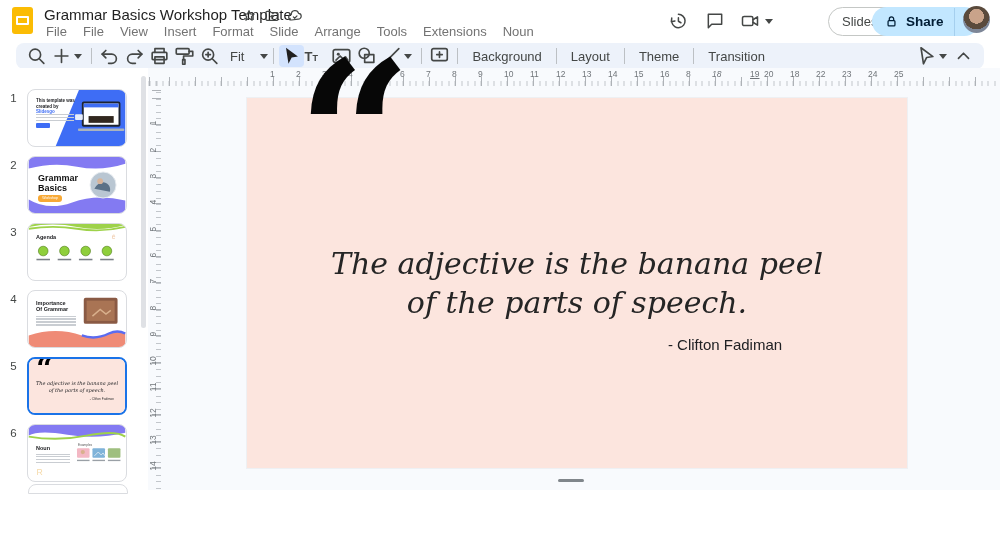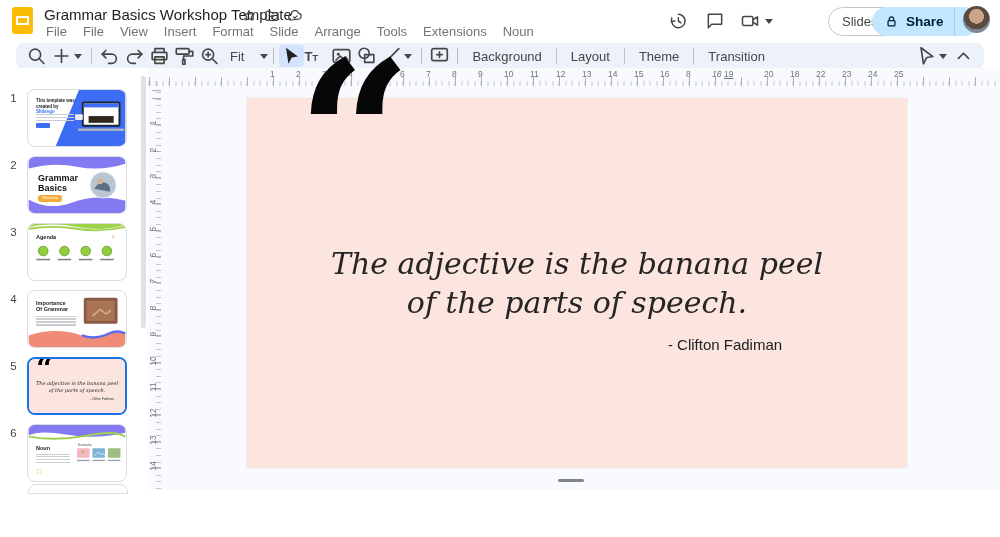--- a/index.html
+++ b/index.html
@@ -309,21 +309,21 @@
       <span class="num" style="left: 330px;">9</span>
       <span class="num" style="left: 356px;">10</span>
       <span class="num" style="left: 382px;">11</span>
       <span class="num" style="left: 408px;">12</span>
       <span class="num" style="left: 434px;">13</span>
       <span class="num" style="left: 460px;">14</span>
       <span class="num" style="left: 486px;">15</span>
       <span class="num" style="left: 512px;">16</span>
       <span class="num" style="left: 538px;">8</span>
       <span class="num" style="left: 564px; font-style: italic;">18</span>
-      <span class="num" style="left: 576px; text-decoration: underline;">19</span>
+      <span class="num" style="left: 602px; text-decoration: underline;">19</span>
       <span class="num" style="left: 616px;">20</span>
       <span class="num" style="left: 642px;">18</span>
       <span class="num" style="left: 668px;">22</span>
       <span class="num" style="left: 694px;">23</span>
       <span class="num" style="left: 720px;">24</span>
       <span class="num" style="left: 746px;">25</span>
     </div>
   <div class="vruler">
     <div class="minor"></div>
       <div class="major"></div>

